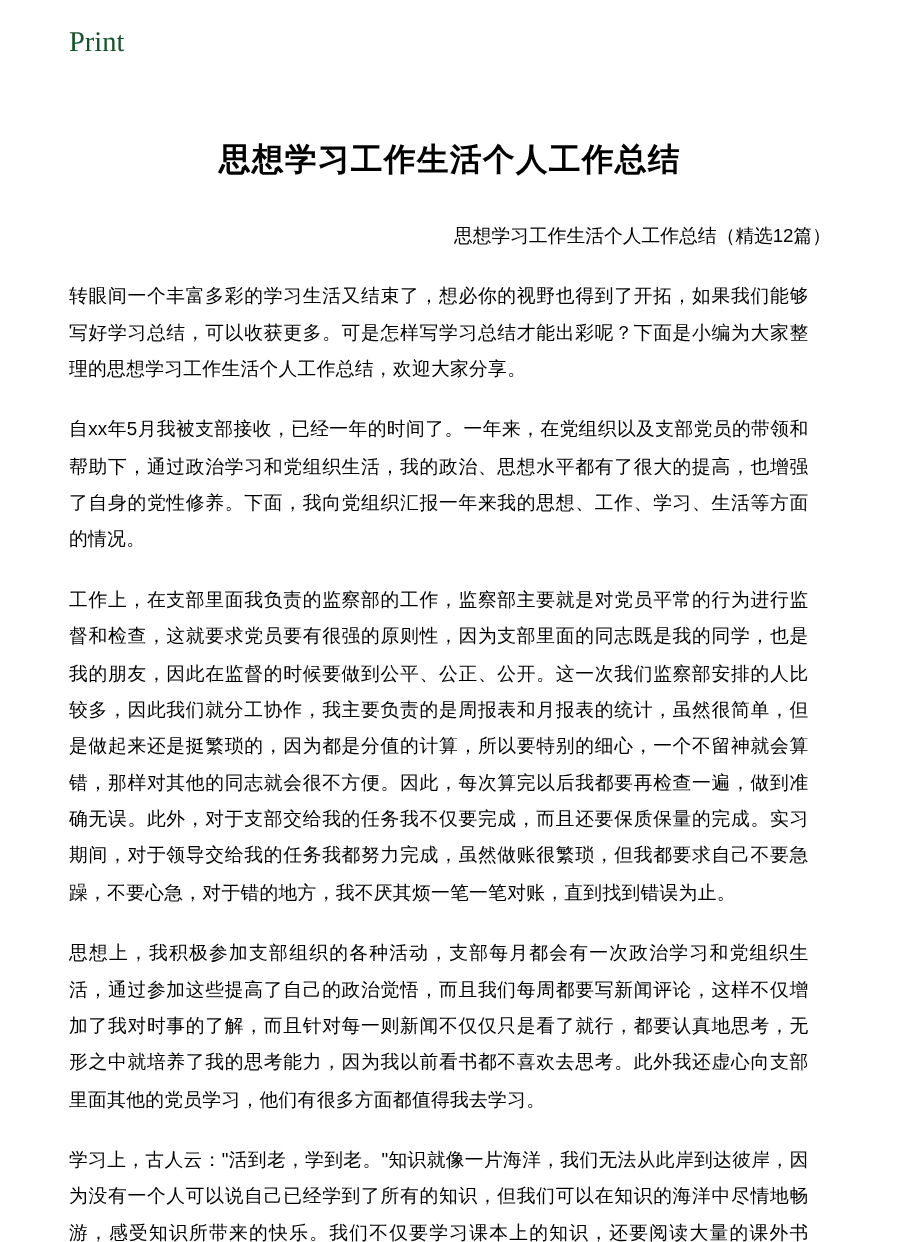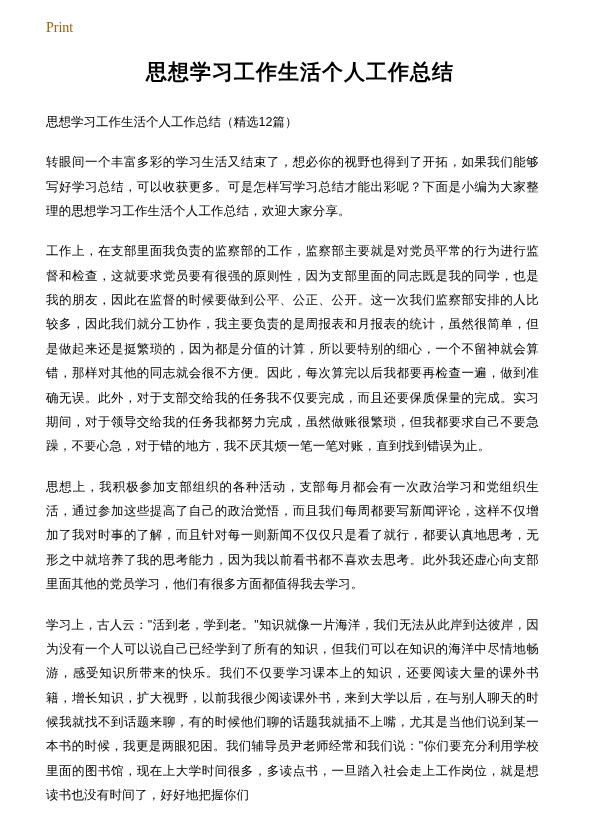--- a/index.html
+++ b/index.html
@@ -15,42 +15,42 @@
   }
   .page {
     width: 600px;
     min-height: 828px;
     box-sizing: border-box;
     padding: 18px 46px 20px 46px;
     position: relative;
   }
   .print-link {
     font-family: "Liberation Serif", "DejaVu Serif", serif;
-    font-size: 14px;
-    color: #a16207;
+    font-size: 19px;
+    color: #14532d;
     text-decoration: none;
     display: inline-block;
-    margin: 0 0 16px 0;
+    margin: 0 0 35px 0;
     line-height: 1.2;
   }
   .doc-title {
     font-family: "Liberation Sans", "DejaVu Sans", sans-serif;
     font-size: 21px;
     font-weight: bold;
     text-align: center;
     letter-spacing: 1px;
-    margin: 4px 0 26px 0;
+    margin: 16px 0 26px 0;
     line-height: 1.4;
   }
   .doc-subtitle {
     font-family: "Liberation Sans", "DejaVu Sans", sans-serif;
     font-size: 12.5px;
     margin: 0 0 18px 0;
     line-height: 1.6;
-    text-align: left;
+    text-align: right;
   }
   p.para {
     font-family: "Liberation Sans", "DejaVu Sans", sans-serif;
     font-size: 12.5px;
     line-height: 1.95;
     margin: 0 15px 16px 0;
     text-align: justify;
     text-justify: inter-ideograph;
     letter-spacing: 0.2px;
   }
@@ -70,17 +70,18 @@
 
   <a href="#" class="print-link">Print</a>
 
   <h1 class="doc-title">思想学习工作生活个人工作总结</h1>
 
   <div class="doc-subtitle">思想学习工作生活个人工作总结（精选12篇）</div>
 
   <p class="para">转眼间一个丰富多彩的学习生活又结束了，想必你的视野也得到了开拓，如果我们能够写好学习总结，可以收获更多。可是怎样写学习总结才能出彩呢？下面是小编为大家整理的思想学习工作生活个人工作总结，欢迎大家分享。</p>
 
 
+  <p class="para">自xx年5月我被支部接收，已经一年的时间了。一年来，在党组织以及支部党员的带领和帮助下，通过政治学习和党组织生活，我的政治、思想水平都有了很大的提高，也增强了自身的党性修养。下面，我向党组织汇报一年来我的思想、工作、学习、生活等方面的情况。</p>
   <p class="para">工作上，在支部里面我负责的监察部的工作，监察部主要就是对党员平常的行为进行监督和检查，这就要求党员要有很强的原则性，因为支部里面的同志既是我的同学，也是我的朋友，因此在监督的时候要做到公平、公正、公开。这一次我们监察部安排的人比较多，因此我们就分工协作，我主要负责的是周报表和月报表的统计，虽然很简单，但是做起来还是挺繁琐的，因为都是分值的计算，所以要特别的细心，一个不留神就会算错，那样对其他的同志就会很不方便。因此，每次算完以后我都要再检查一遍，做到准确无误。此外，对于支部交给我的任务我不仅要完成，而且还要保质保量的完成。实习期间，对于领导交给我的任务我都努力完成，虽然做账很繁琐，但我都要求自己不要急躁，不要心急，对于错的地方，我不厌其烦一笔一笔对账，直到找到错误为止。</p>
   <p class="para">思想上，我积极参加支部组织的各种活动，支部每月都会有一次政治学习和党组织生活，通过参加这些提高了自己的政治觉悟，而且我们每周都要写新闻评论，这样不仅增加了我对时事的了解，而且针对每一则新闻不仅仅只是看了就行，都要认真地思考，无形之中就培养了我的思考能力，因为我以前看书都不喜欢去思考。此外我还虚心向支部里面其他的党员学习，他们有很多方面都值得我去学习。</p>
   <p class="para">学习上，古人云："活到老，学到老。"知识就像一片海洋，我们无法从此岸到达彼岸，因为没有一个人可以说自己已经学到了所有的知识，但我们可以在知识的海洋中尽情地畅游，感受知识所带来的快乐。我们不仅要学习课本上的知识，还要阅读大量的课外书籍，增长知识，扩大视野，以前我很少阅读课外书，来到大学以后，在与别人聊天的时候我就找不到话题来聊，有的时候他们聊的话题我就插不上嘴，尤其是当他们说到某一本书的时候，我更是两眼犯困。我们辅导员尹老师经常和我们说："你们要充分利用学校里面的图书馆，现在上大学时间很多，多读点书，一旦踏入社会走上工作岗位，就是想读书也没有时间了，好好地把握你们</p>
 
 </div>
 
 </body></html>

